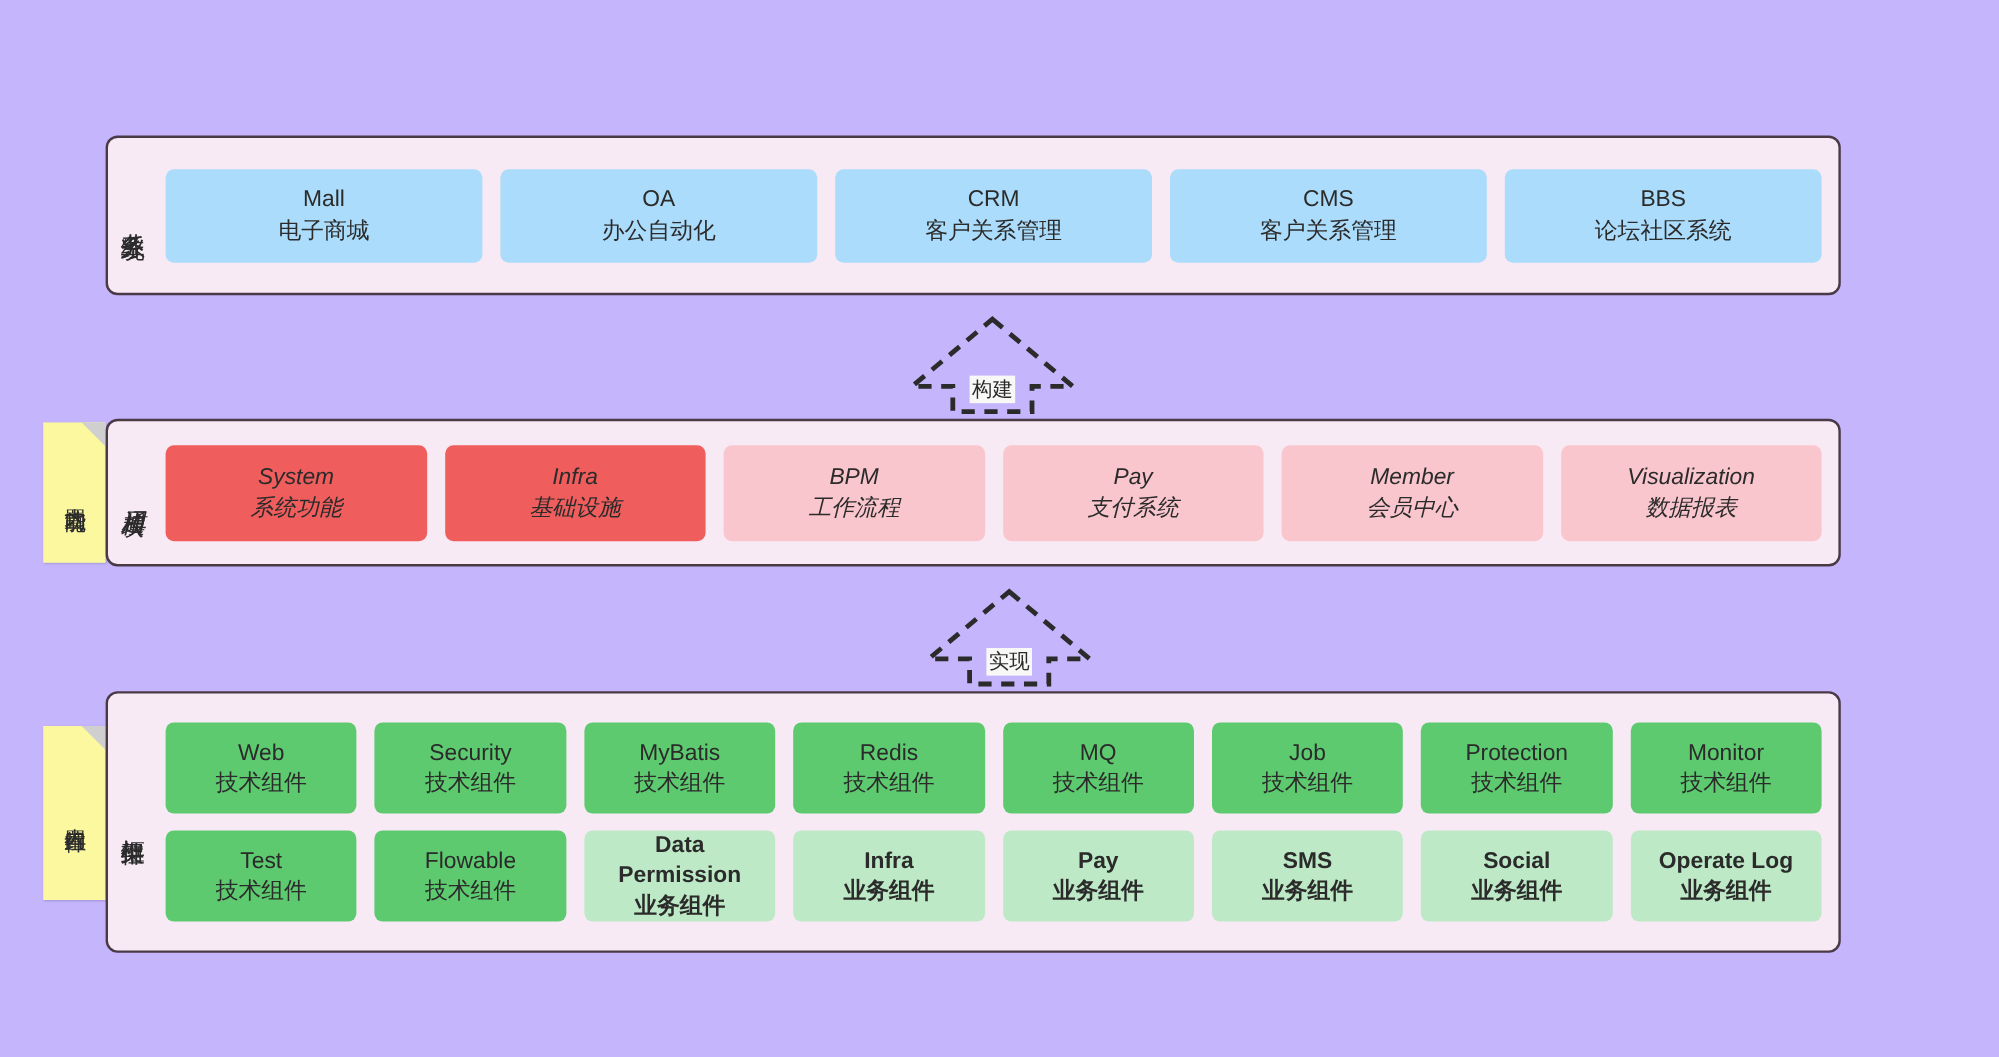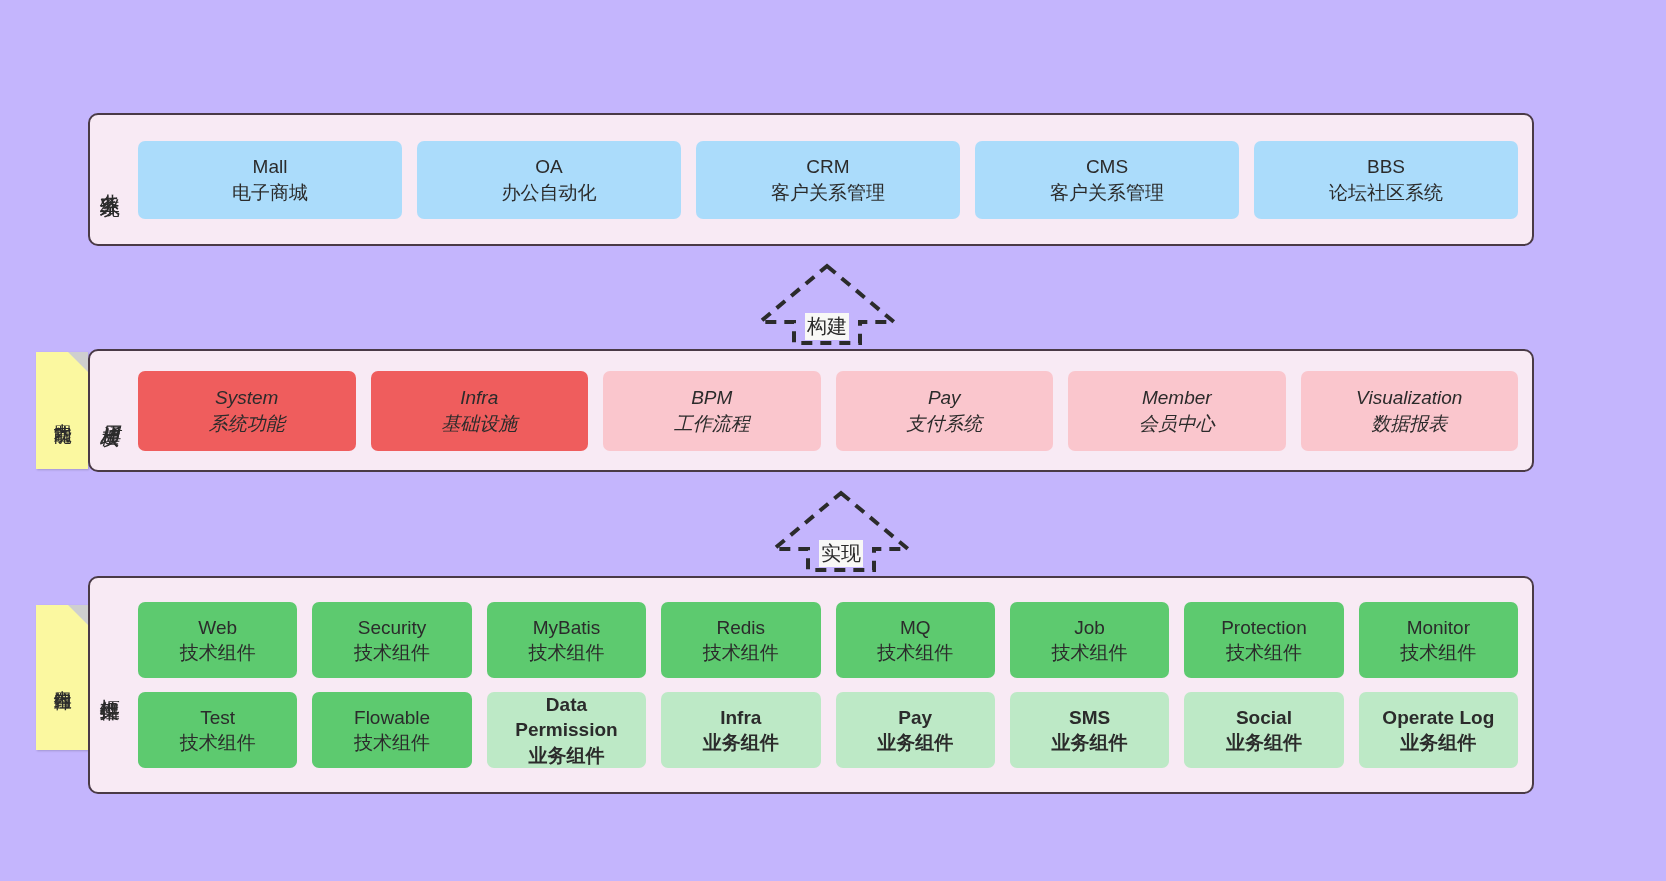--- a/index.html
+++ b/index.html
@@ -127,21 +127,21 @@
   
   .arrow {
     position: absolute;
     user-select: none;
   }
   .arrow svg { display: block; overflow: visible; }
   .arrow .arrow-label {
     position: absolute;
     left: 50%;
     transform: translateX(-50%);
-    font-size: 20px;
+    font-size: 17px;
     background: #f8f8f6;
     padding: 0 2px;
     color: #2b2b2b;
     white-space: nowrap;
   }
 </style>
 </head>
 <body>
 
 <div id="canvas">

